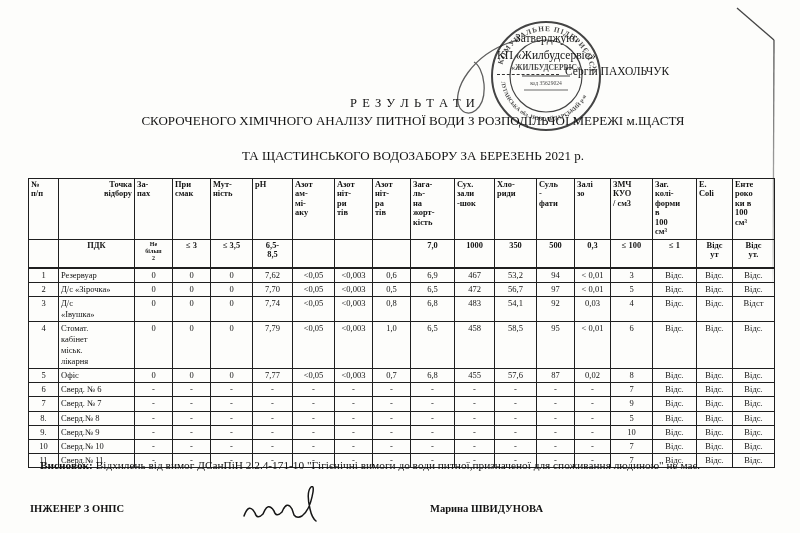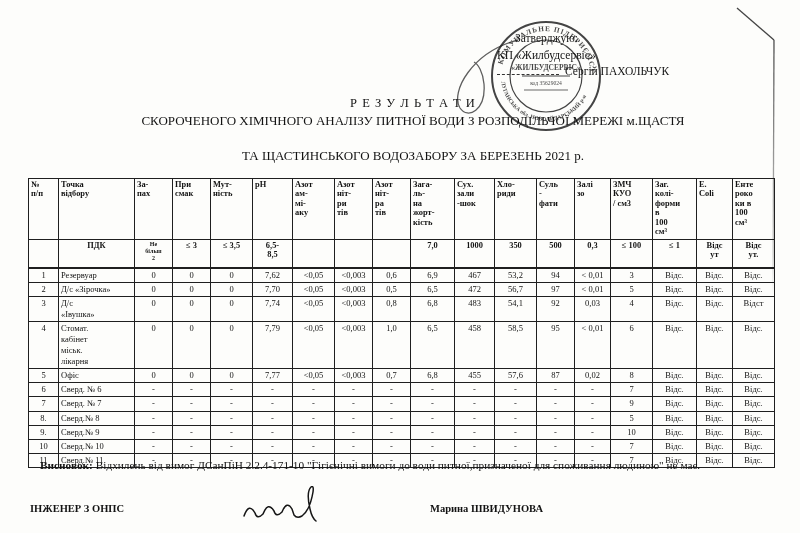--- a/index.html
+++ b/index.html
@@ -46,21 +46,21 @@
   table.results th, table.results td{
     border:1px solid #1f1f1f;
     padding:1px 2px;
     vertical-align:top;
     white-space:pre-line;
     overflow:hidden;
   }
   tr.cols th{
     font-weight:bold;text-align:left;font-size:8.4px;line-height:1.12;height:58px;
   }
-  tr.cols th:nth-child(2){text-align:left;}
+  tr.cols th:nth-child(2){text-align:right;}
   tr.pdk td{
     font-weight:bold;text-align:center;line-height:1.1;height:25px;font-size:8.4px;
     border-bottom-width:2px;
   }
   tr.pdk td:nth-child(3){font-size:6px;line-height:1.15;}
   tbody td{text-align:center;line-height:1.3;}
   tbody td.pt{text-align:left;}
 
   
   .conclusion{position:absolute;left:40px;top:459px;width:730px;font-size:11.3px;}

